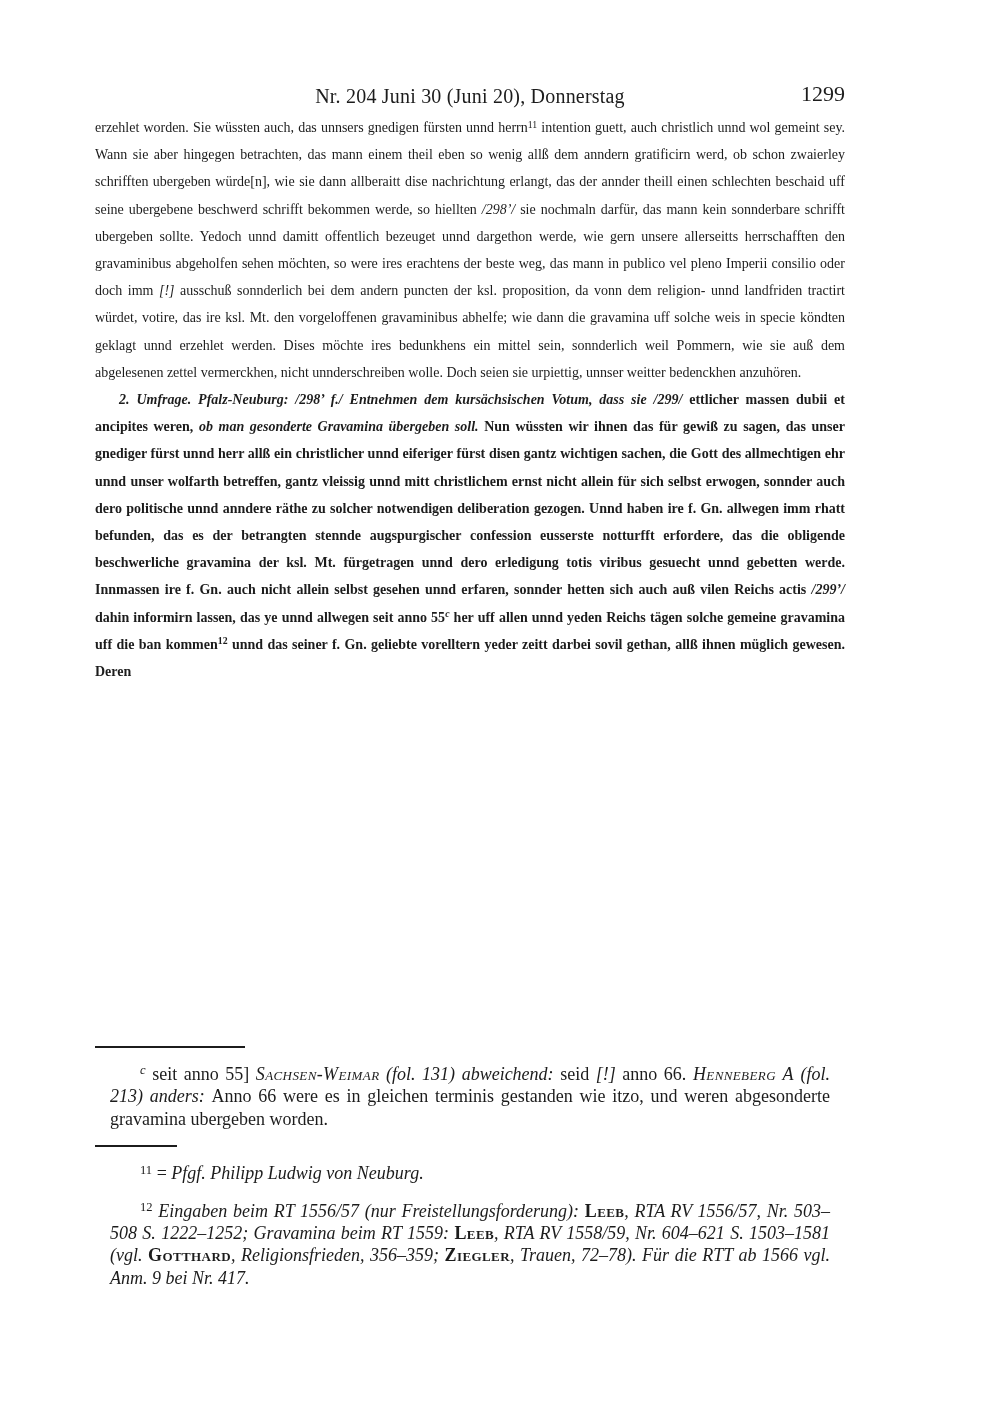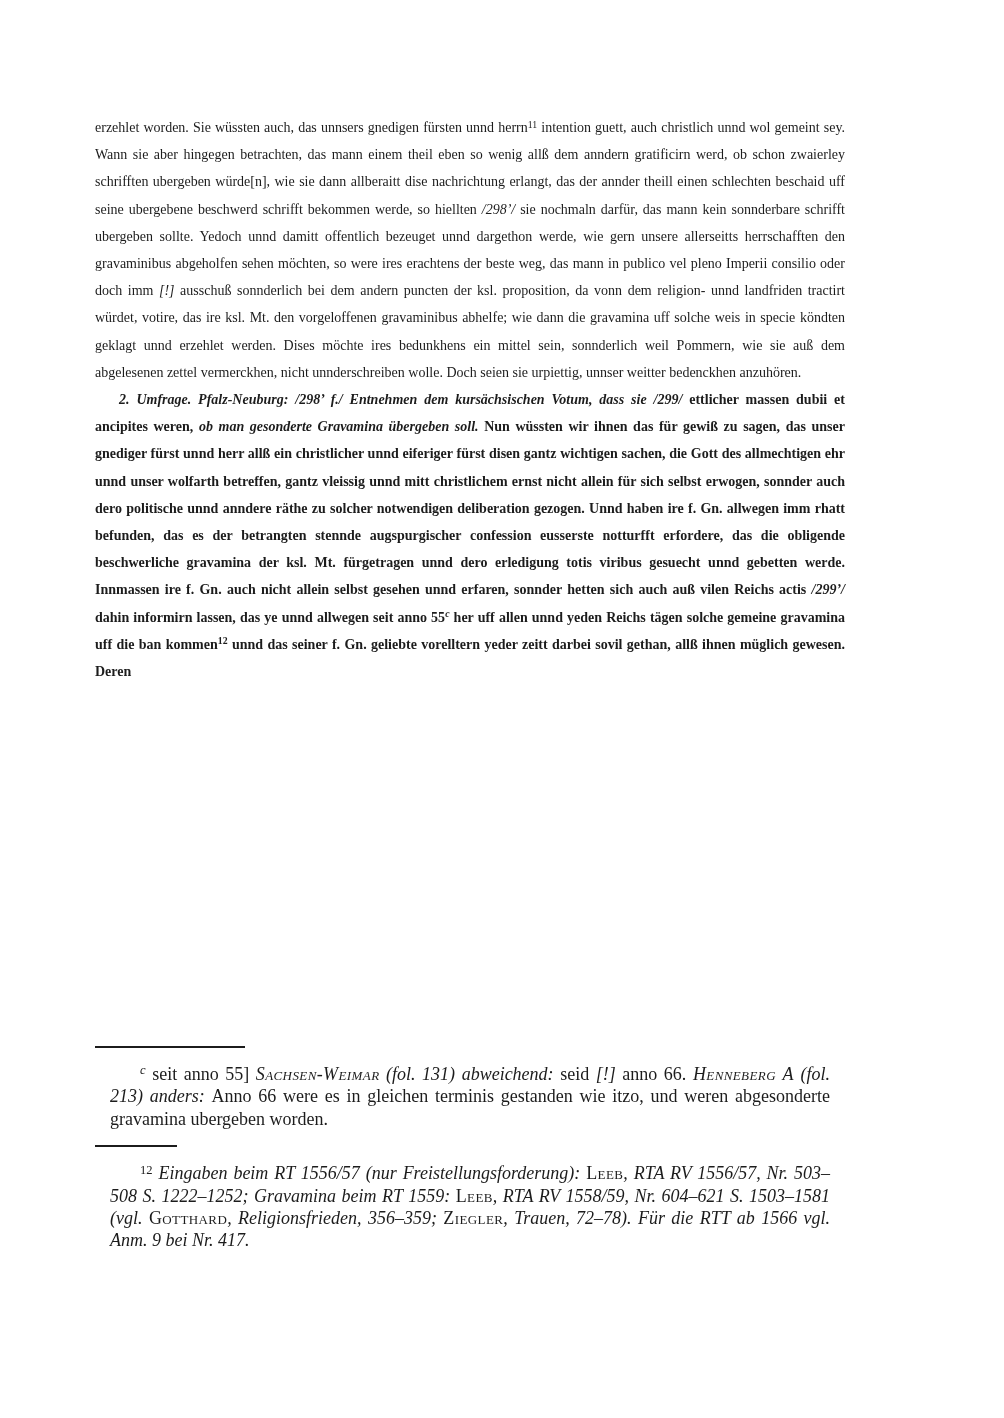--- a/index.html
+++ b/index.html
@@ -75,47 +75,52 @@
   }
   .rule-footnotes {
     width: 82px;
     height: 0;
     border-top: 2px solid #1c1c1c;
     margin: 12px 0 6px 0;
   }
   
   .seg-r { }
   .seg-i { font-style: italic; }
-  .seg-sc { font-variant: small-caps; letter-spacing: 0.4px; }
+  .seg-sc { font-variant: small-caps; letter-spacing: 0.4px; font-weight: bold; }
   .seg-isc { font-variant: small-caps; font-style: italic; letter-spacing: 0.4px; }
   .seg-sup {
     font-size: 70%;
     position: relative;
     top: -0.45em;
     line-height: 0;
   }
   .seg-supI {
     font-size: 70%;
     position: relative;
     top: -0.45em;
     line-height: 0;
     font-style: italic;
   }
 </style>
 </head>
 <body>
 
 <div class="page">
 
+  <div class="running-head">
+    <div class="rh-title">Nr. 204 Juni 30 (Juni 20), Donnerstag</div>
+    <div class="rh-page">1299</div>
+  </div>
 
   <div class="body-text">
     <p><span class="seg-r">erzehlet worden. Sie wüssten auch, das unnsers gnedigen fürsten unnd herrn</span><span class="seg-sup">11</span><span class="seg-r"> intention guett, auch christlich unnd wol gemeint sey. Wann sie aber hingegen betrachten, das mann einem theil eben so wenig allß dem anndern gratificirn werd, ob schon zwaierley schrifften ubergeben würde[n], wie sie dann allberaitt dise nachrichtung erlangt, das der annder theill einen schlechten beschaid uff seine ubergebene beschwerd schrifft bekommen werde, so hiellten </span><span class="seg-i">/298’/</span><span class="seg-r"> sie nochmaln darfür, das mann kein sonnderbare schrifft ubergeben sollte. Yedoch unnd damitt offentlich bezeuget unnd dargethon werde, wie gern unsere allerseitts herrschafften den gravaminibus abgeholfen sehen möchten, so were ires erachtens der beste weg, das mann in publico vel pleno Imperii consilio oder doch imm </span><span class="seg-i">[!]</span><span class="seg-r"> ausschuß sonnderlich bei dem andern puncten der ksl. proposition, da vonn dem religion- unnd landfriden tractirt würdet, votire, das ire ksl. Mt. den vorgeloffenen gravaminibus abhelfe; wie dann die gravamina uff solche weis in specie köndten geklagt unnd erzehlet werden. Dises möchte ires bedunkhens ein mittel sein, sonnderlich weil Pommern, wie sie auß dem abgelesenen zettel vermerckhen, nicht unnderschreiben wolle. Doch seien sie urpiettig, unnser weitter bedenckhen anzuhören.</span></p>
     <p class="indent"><span class="seg-i">2. Umfrage. Pfalz-Neuburg: /298’ f./ Entnehmen dem kursächsischen Votum, dass sie /299/ </span><span class="seg-r">ettlicher massen dubii et ancipites weren, </span><span class="seg-i">ob man gesonderte Gravamina übergeben soll.</span><span class="seg-r"> Nun wüssten wir ihnen das für gewiß zu sagen, das unser gnediger fürst unnd herr allß ein christlicher unnd eiferiger fürst disen gantz wichtigen sachen, die Gott des allmechtigen ehr unnd unser wolfarth betreffen, gantz vleissig unnd mitt christlichem ernst nicht allein für sich selbst erwogen, sonnder auch dero politische unnd anndere räthe zu solcher notwendigen deliberation gezogen. Unnd haben ire f. Gn. allwegen imm rhatt befunden, das es der betrangten stennde augspurgischer confession eusserste notturfft erfordere, das die obligende beschwerliche gravamina der ksl. Mt. fürgetragen unnd dero erledigung totis viribus gesuecht unnd gebetten werde. Innmassen ire f. Gn. auch nicht allein selbst gesehen unnd erfaren, sonnder hetten sich auch auß vilen Reichs actis </span><span class="seg-i">/299’/</span><span class="seg-r"> dahin informirn lassen, das ye unnd allwegen seit anno 55</span><span class="seg-supI">c</span><span class="seg-r"> her uff allen unnd yeden Reichs tägen solche gemeine gravamina uff die ban kommen</span><span class="seg-sup">12</span><span class="seg-r"> unnd das seiner f. Gn. geliebte vorelltern yeder zeitt darbei sovil gethan, allß ihnen müglich gewesen. Deren</span></p>
   </div>
 
   <div class="notes">
     <div class="rule-apparatus"></div>
     <p><span class="seg-supI">c</span><span class="seg-r"> seit anno 55] </span><span class="seg-isc">Sachsen-Weimar</span><span class="seg-i"> (fol. 131) abweichend: </span><span class="seg-r">seid </span><span class="seg-i">[!]</span><span class="seg-r"> anno 66. </span><span class="seg-isc">Henneberg A</span><span class="seg-i"> (fol. 213) anders: </span><span class="seg-r">Anno 66 were es in gleichen terminis gestanden wie itzo, und weren abgesonderte gravamina ubergeben worden.</span></p>
     <div class="rule-footnotes"></div>
+    <p><span class="seg-sup">11</span><span class="seg-r"> = </span><span class="seg-i">Pfgf. Philipp Ludwig von Neuburg.</span></p>
     <p><span class="seg-sup">12</span><span class="seg-r"> </span><span class="seg-i">Eingaben beim RT 1556/57 (nur Freistellungsforderung): </span><span class="seg-sc">Leeb</span><span class="seg-i">, RTA RV 1556/57, Nr. 503–508 S. 1222–1252; </span><span class="seg-i">Gravamina beim RT 1559: </span><span class="seg-sc">Leeb</span><span class="seg-i">, RTA RV 1558/59, Nr. 604–621 S. 1503–1581 (vgl. </span><span class="seg-sc">Gotthard</span><span class="seg-i">, Religionsfrieden, 356–359; </span><span class="seg-sc">Ziegler</span><span class="seg-i">, Trauen, 72–78). Für die RTT ab 1566 vgl. Anm. 9 bei Nr. 417.</span></p>
   </div>
 
 </div>
 
 </body></html>

